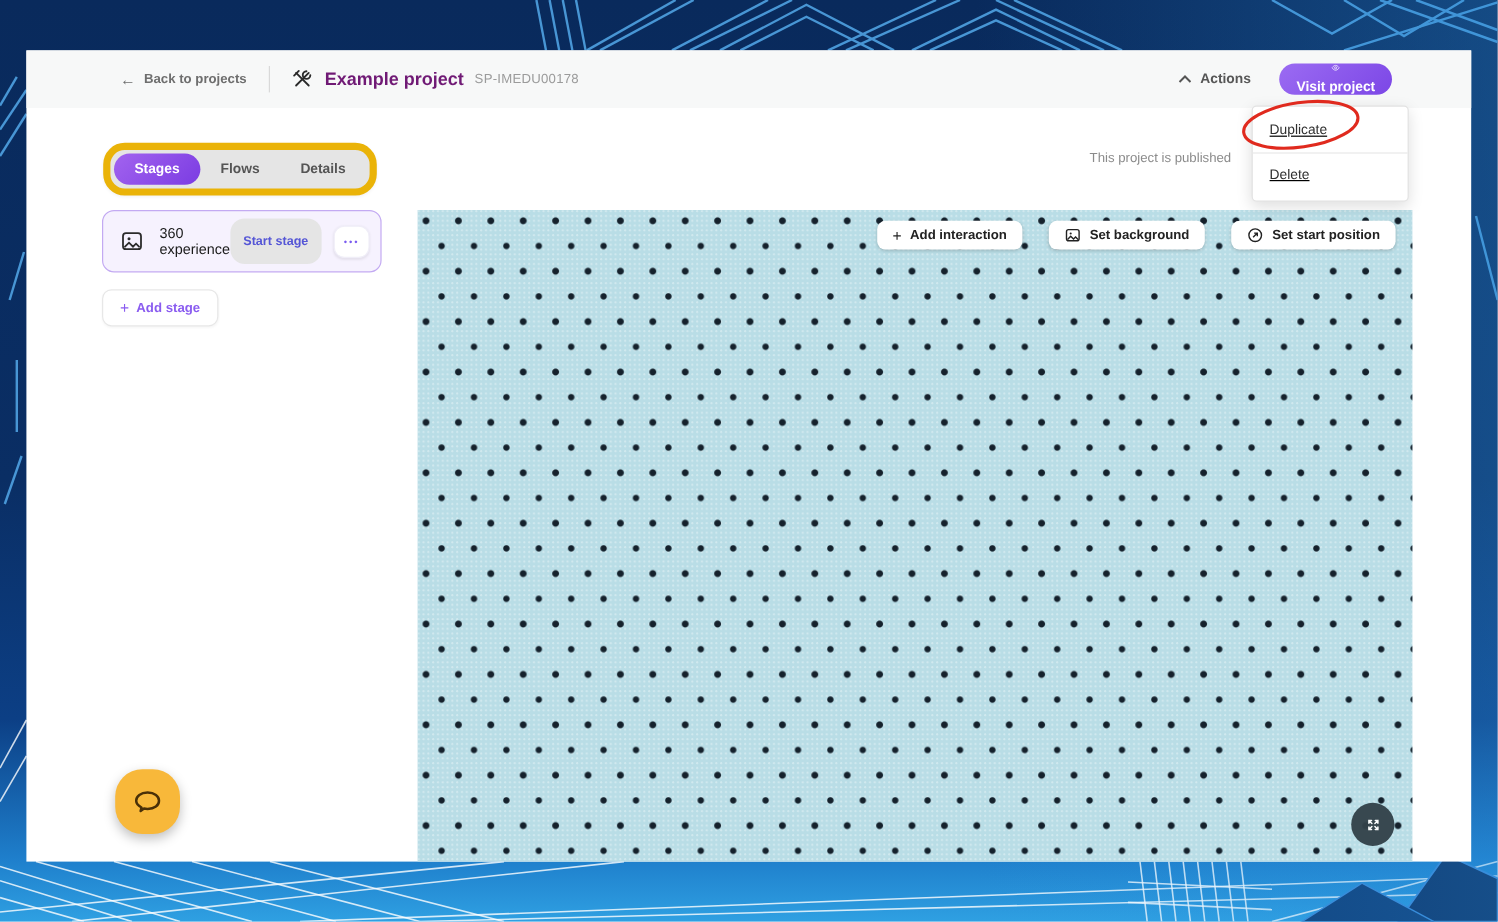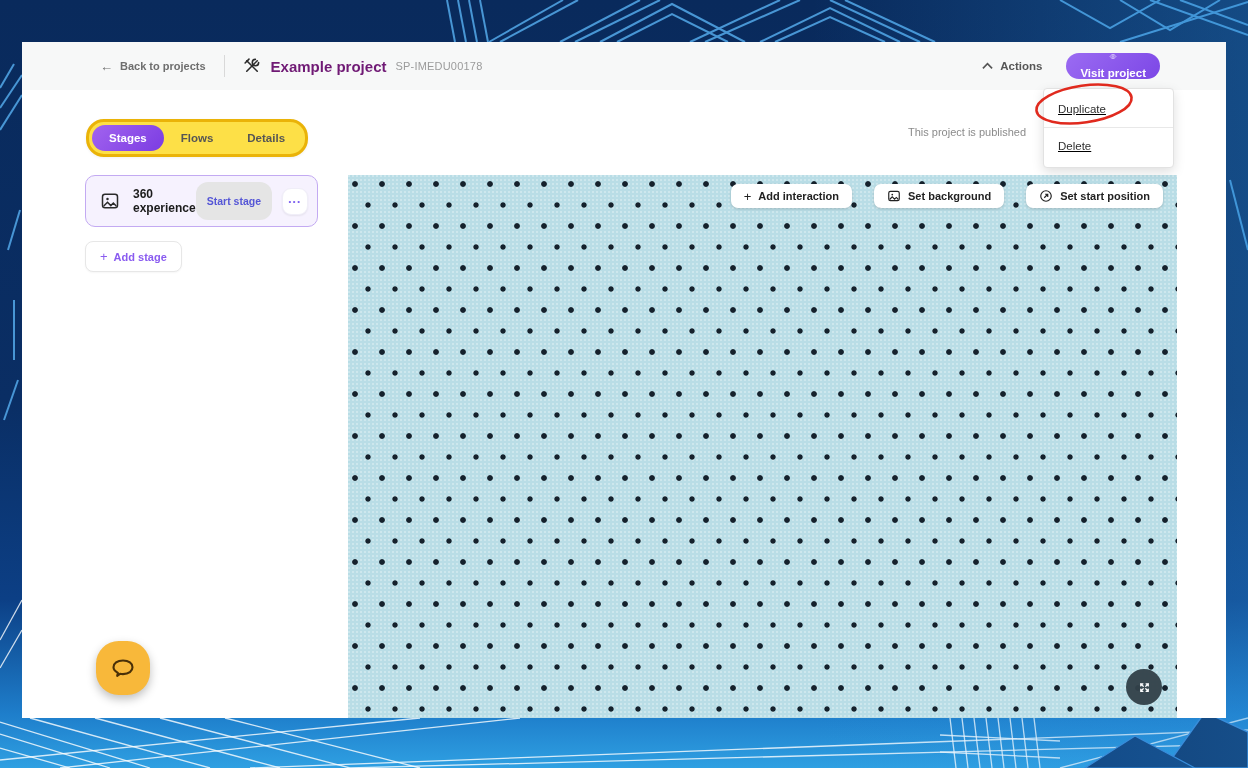--- a/index.html
+++ b/index.html
@@ -39,36 +39,36 @@
     display: flex; align-items: center; gap: 7px;
     background: linear-gradient(135deg, #9b6bf2 0%, #7c47e6 100%);
     color: #fff; font-size: 11.5px; font-weight: 700;
     border: none; border-radius: 14px; height: 26px; padding: 0 14px; cursor: pointer; flex-direction: column;
   }
 
   
   .tabbar {
     position: absolute; left: 64px; top: 77px;
     display: flex; align-items: center;
-    background: #fde047; border: 3px solid #eab308; border-radius: 18px;
+    background: #e5e5e5; border: 6px solid #eab308; border-radius: 18px;
     padding: 3px; box-shadow: 0 1px 3px rgba(0,0,0,0.06);
   }
   .tab { font-size: 11.5px; font-weight: 700; color: #555; padding: 7px 17px; border-radius: 15px; cursor: pointer; }
   .tab.active { background: linear-gradient(135deg, #a263ef 0%, #7b3ce2 100%); color: #fff; }
 
   .published-note { position: absolute; left: 886px; top: 84px; font-size: 11px; color: #8b8b8b; white-space: nowrap; }
 
   
   .stage-card {
     position: absolute; left: 63px; top: 133px; width: 233px; height: 52px;
     background: #f6f2fe; border: 1.5px solid #c3aaf2; border-radius: 10px;
     display: flex; align-items: center; padding: 0 9px 0 14px; cursor: pointer;
   }
   .stage-img-icon { width: 20px; height: 20px; flex: none; }
-  .stage-name { font-size: 12px; font-weight: 700; color: #1b1b1b; line-height: 1.2; width: 72px; margin-left: 13px; }
+  .stage-name { font-size: 12px; font-weight: 400; color: #1b1b1b; line-height: 1.2; width: 72px; margin-left: 13px; }
   .start-badge { background: #e5e5e5; color: #5556d6; font-size: 10.5px; font-weight: 700; padding: 13px 11px; border-radius: 12px; white-space: nowrap; }
   .stage-menu-btn {
     margin-left: 10px; width: 40px; height: 27px; background: #fff;
     border: 1px solid #f0eef8; border-radius: 9px; box-shadow: 0 1px 2px rgba(0,0,0,0.07);
     color: #7a5cf0; font-size: 8px; letter-spacing: 1.5px; cursor: pointer;
     display: flex; align-items: center; justify-content: center;
   }
   .add-stage-btn {
     position: absolute; left: 63px; top: 199px;
     background: #fff; border: 1px solid #e7e7e7; border-radius: 8px;

